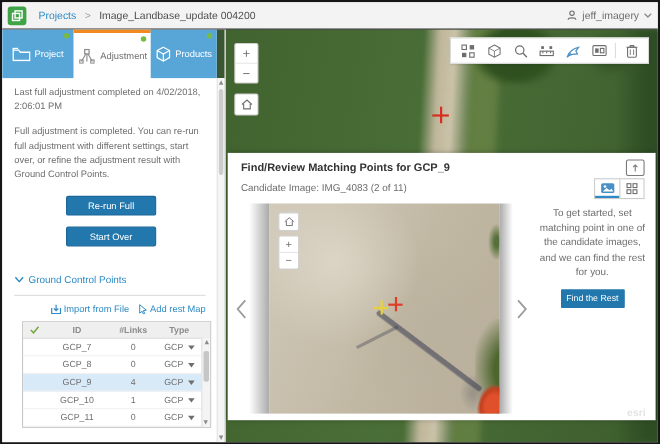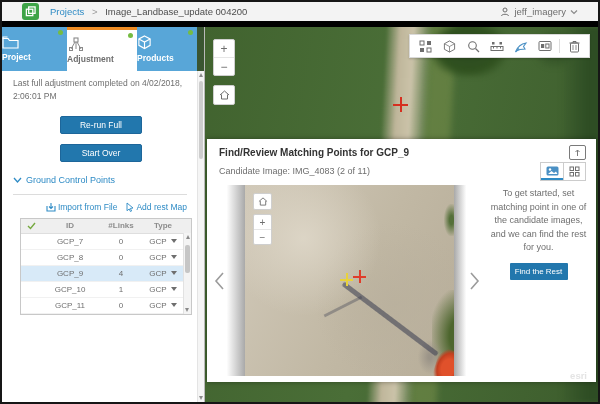--- a/index.html
+++ b/index.html
@@ -1,46 +1,46 @@
 <!DOCTYPE html>
 <html><head>
 <meta charset="utf-8">
 <style>
   html,body{margin:0;padding:0;background:#888;}
   .screen{position:relative;width:600px;height:404px;box-sizing:border-box;border:2px solid #161616;
     background:#fff;font-family:"Liberation Sans",sans-serif;overflow:hidden;-webkit-font-smoothing:antialiased;}
 
   
   .topbar{position:absolute;left:0;top:0;right:0;height:25px;background:#f3f3f3;
-    border-bottom:6px solid #000000;display:flex;align-items:center;padding:0 20px;box-sizing:border-box;text-align:right;}
+    border-bottom:1px solid #000000;display:flex;align-items:center;padding:0 5px;box-sizing:border-box;text-align:right;}
   .logo{width:17px;height:17px;border-radius:3px;background:#3ea447;display:flex;align-items:center;
     justify-content:center;margin-right:11px;flex:0 0 auto;}
   .crumb{font-size:9.5px;}
   .crumb-link{color:#2e8bc5;cursor:pointer;}
   .crumb-sep{color:#9a9a9a;margin:0 5px;}
   .crumb-name{color:#4d4d4d;}
   .user{margin-left:auto;display:flex;align-items:center;gap:4px;color:#6e6e6e;font-size:9.5px;cursor:pointer;}
 
   
   .panel{position:absolute;left:0;top:25px;width:203px;bottom:0;background:#fff;z-index:3;border-right:1px solid #b9b9b9;box-sizing:border-box;}
   .tabs{position:absolute;left:0;top:0;right:0;height:44px;display:flex;}
-  .tab{position:relative;background:#58a6d8;color:#fff;display:flex;flex-direction:column;
-    justify-content:center;gap:3px;font-size:8.5px;box-sizing:border-box;cursor:pointer;font-weight:bold;}
+  .tab{position:relative;background:#58a6d8;color:#fff;display:flex;flex-direction:row;align-items:center;
+    justify-content:center;gap:3px;font-size:8.5px;box-sizing:border-box;cursor:pointer;}
   .tab-1{width:65px;}.tab-2{width:70px;}.tab-3{width:60px;}
   .tab.active{background:#fff;color:#6e6e6e;border-top:3px solid #ef8b22;}
   .dot{position:absolute;top:3px;right:4px;width:5px;height:5px;border-radius:50%;background:#76bc43;}
   .tabfill{flex:1;background:#3a5531;}
   .pbody{position:absolute;left:0;right:7px;top:44px;bottom:0;overflow:hidden;padding:6px 8px 0 11px;box-sizing:border-box;}
   .status{font-size:8.5px;color:#6e6e6e;line-height:1.5;width:172px;}
   .desc{margin-top:10px;font-size:8.5px;color:#6e6e6e;line-height:1.55;width:176px;}
   .btn{display:block;margin:10px auto 0;width:82px;height:18px;background:#2277ad;color:#fff;font-size:8.5px;
     border:1px solid #1d669a;border-radius:2px;font-family:inherit;cursor:pointer;padding:0;}
   .btn.first{margin-top:13px;}
   .linkrow{margin-top:14px;color:#2e8bc5;font-size:9px;display:flex;align-items:center;gap:4px;cursor:pointer;}
-  .gcph{margin-top:13px;}
+  .gcph{margin-top:25px;}
   .sep{border:none;border-top:1px solid #dcdcdc;margin:9px 2px 0 0;}
   .importrow{margin-top:7px;display:flex;justify-content:flex-end;align-items:center;gap:3px;
     font-size:8.5px;color:#2e8bc5;padding-right:2px;}
   .ilink{display:flex;align-items:center;gap:2px;cursor:pointer;}
   .ilink+.ilink{margin-left:6px;}
 
   .gtable{margin:6px 0 0 7px;width:172px;border:1px solid #c8c8c8;font-size:8px;color:#6e6e6e;position:relative;box-sizing:border-box;}
   .ghead{display:flex;background:#efefef;height:14px;align-items:center;color:#8c8c8c;font-weight:bold;border-bottom:1px solid #dedede;}
   .grow{display:flex;height:15px;align-items:center;border-bottom:1px solid #f1f1f1;cursor:pointer;}
   .grow:last-child{border-bottom:none;}
@@ -190,20 +190,21 @@
             <path d="M2 4.2 L8 7.5 L14 4.2 M8 7.5 V14.5" fill="none" stroke="#fff" stroke-width="1.2"></path>
           </svg>
         <span>Products</span>
         <span class="dot"></span>
       </div>
       <div class="tabfill"></div>
     </div>
 
     <div class="pbody">
       <div class="status">Last full adjustment completed on 4/02/2018, 2:06:01 PM</div>
+      <div class="desc">Full adjustment is completed. You can re-run full adjustment with different settings, start over, or refine the adjustment result with Ground Control Points.</div>
 
       <button class="btn first">Re-run Full</button>
       <button class="btn">Start Over</button>
 
 
       <div class="linkrow gcph">
         <svg width="9" height="6" viewBox="0 0 9 6">
             <polyline points="1,1 4.5,5 8,1" fill="none" stroke="#2e8bc5" stroke-width="1.3"></polyline>
           </svg>
         <span>Ground Control Points</span>

